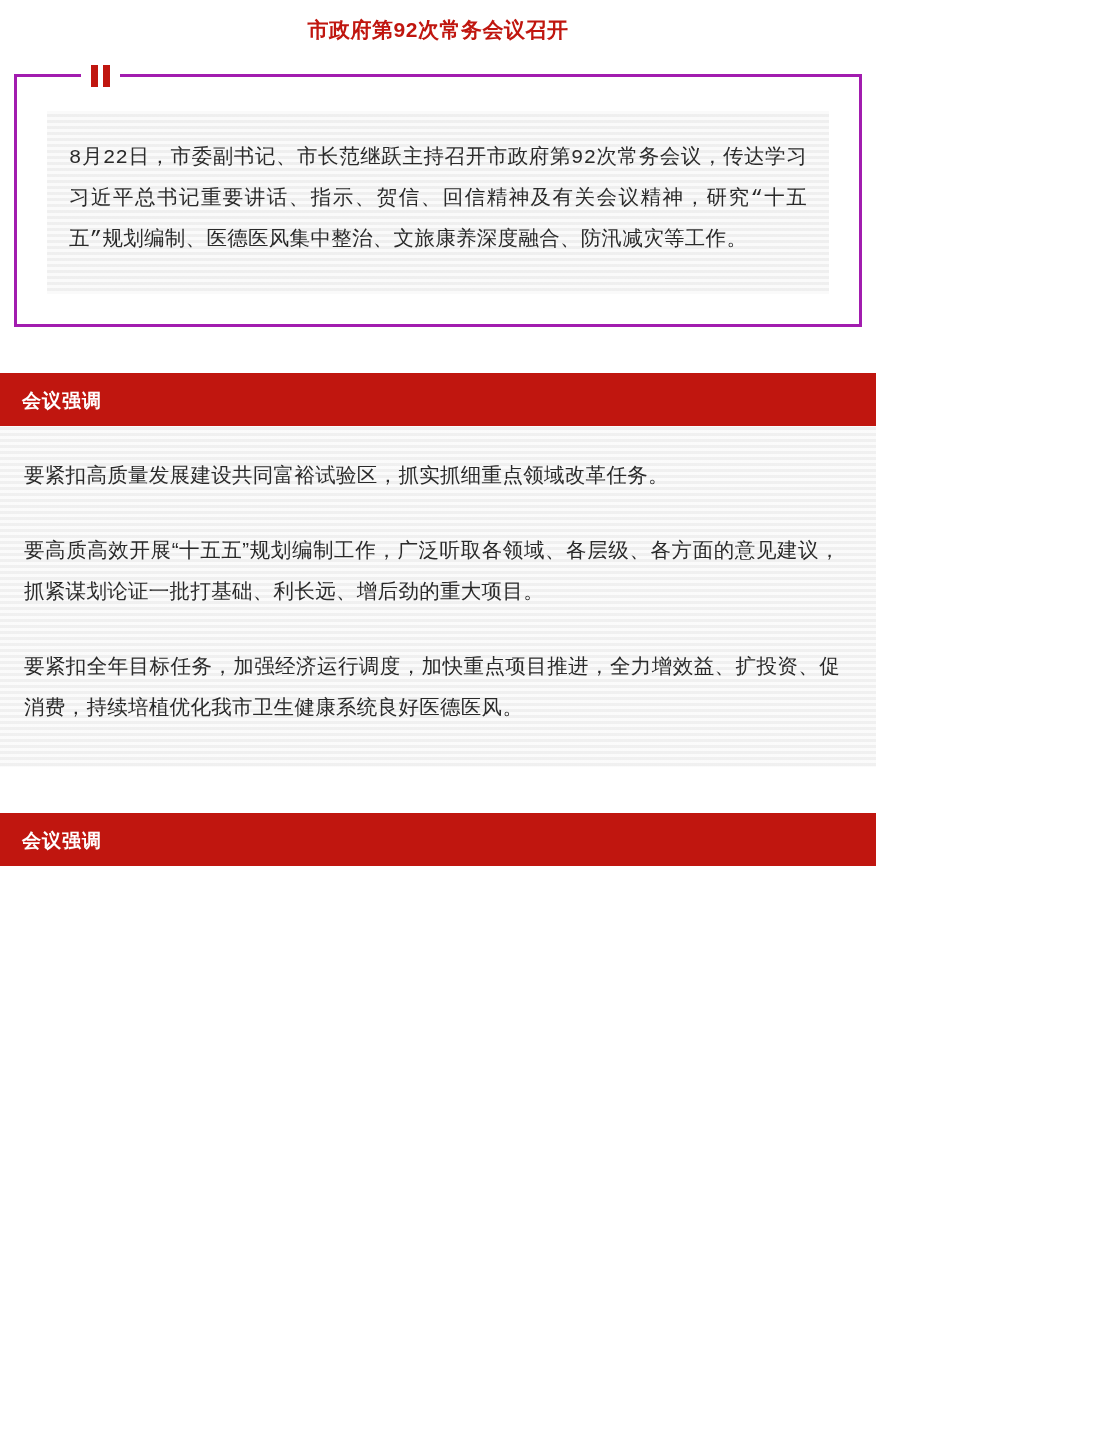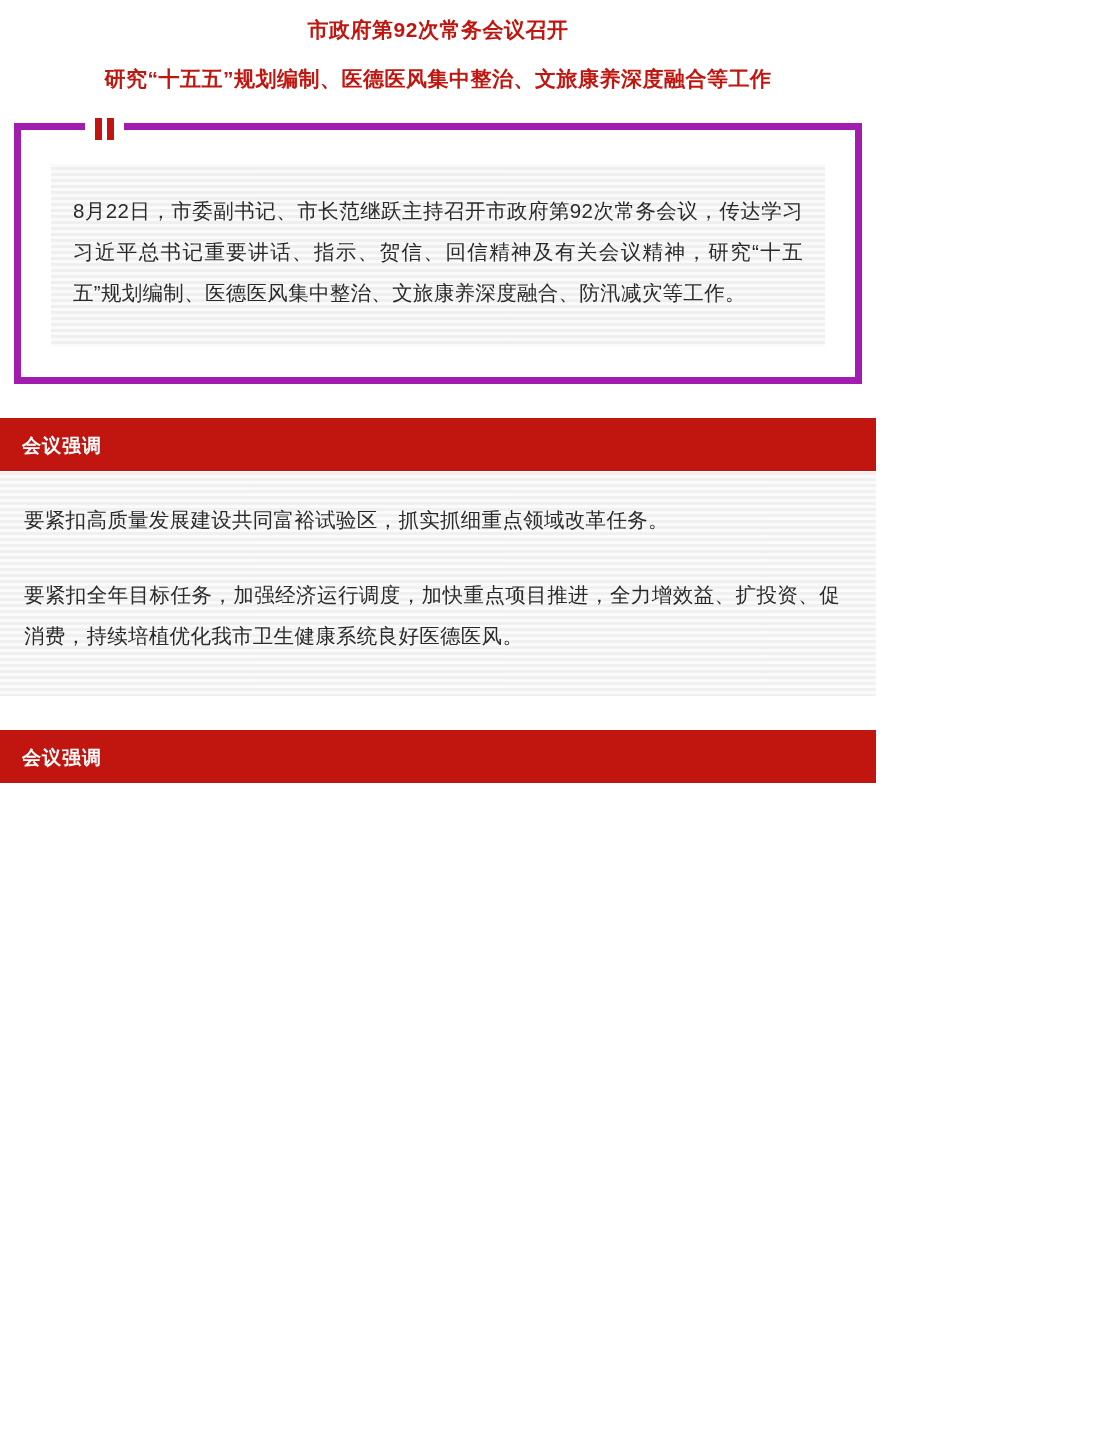--- a/index.html
+++ b/index.html
@@ -36,25 +36,26 @@
     font-weight: bold;
     color: #c0160f;
     letter-spacing: 0.5px;
     line-height: 1.6;
     margin-top: 16px;
   }
 
   
   .intro-card {
     margin: 18px 14px 0 14px;
-    border: 7px solid #a21caf;
+    border: 3px solid #a21caf;
     background: #ffffff;
     position: relative;
     box-sizing: border-box;
     padding: 34px 30px 30px 30px;
+    font-family: Liberation Mono, monospace;
   }
   .quote-mark {
     position: absolute;
     top: -12px;
     left: 64px;
     background: #ffffff;
     padding: 0 10px;
     display: flex;
     gap: 5px;
   }
@@ -79,21 +80,21 @@
   .intro-text {
     font-size: 20.5px;
     line-height: 2.0;
     color: #2a2a2a;
     text-align: justify;
     letter-spacing: 0.3px;
   }
 
   
   .section {
-    margin-top: 34px;
+    margin-top: 46px;
     border-top: 3px solid #c0160f;
     background: #f4f4f4;
     background-image: repeating-linear-gradient(
       to bottom,
       rgba(255,255,255,0.6) 0px,
       rgba(255,255,255,0.6) 3px,
       rgba(0,0,0,0.015) 3px,
       rgba(0,0,0,0.015) 6px
     );
   }
@@ -120,37 +121,37 @@
     margin-bottom: 0;
   }
 </style>
 </head>
 <body>
 
 <div class="page">
 
   <div class="title-block">
     <div class="title-main">市政府第92次常务会议召开</div>
-    <div class="title-sub">研究“十五五”规划编制、医德医风集中整治、文旅康养深度融合等工作</div>
   </div>
 
   <div class="intro-card">
     <div class="quote-mark">
       <i></i>
         <i></i>
     </div>
     <div class="intro-body">
       <div class="intro-text">8月22日，市委副书记、市长范继跃主持召开市政府第92次常务会议，传达学习习近平总书记重要讲话、指示、贺信、回信精神及有关会议精神，研究“十五五”规划编制、医德医风集中整治、文旅康养深度融合、防汛减灾等工作。</div>
     </div>
   </div>
 
   <div class="section">
     <div class="section-header">会议强调</div>
     <div class="section-body">
       <p class="para">要紧扣高质量发展建设共同富裕试验区，抓实抓细重点领域改革任务。</p>
+      <p class="para">要高质高效开展“十五五”规划编制工作，广泛听取各领域、各层级、各方面的意见建议，抓紧谋划论证一批打基础、利长远、增后劲的重大项目。</p>
       <p class="para">要紧扣全年目标任务，加强经济运行调度，加快重点项目推进，全力增效益、扩投资、促消费，持续培植优化我市卫生健康系统良好医德医风。</p>
     </div>
   </div>
 
   <div class="section">
     <div class="section-header">会议强调</div>
   </div>
 
 </div>
 

